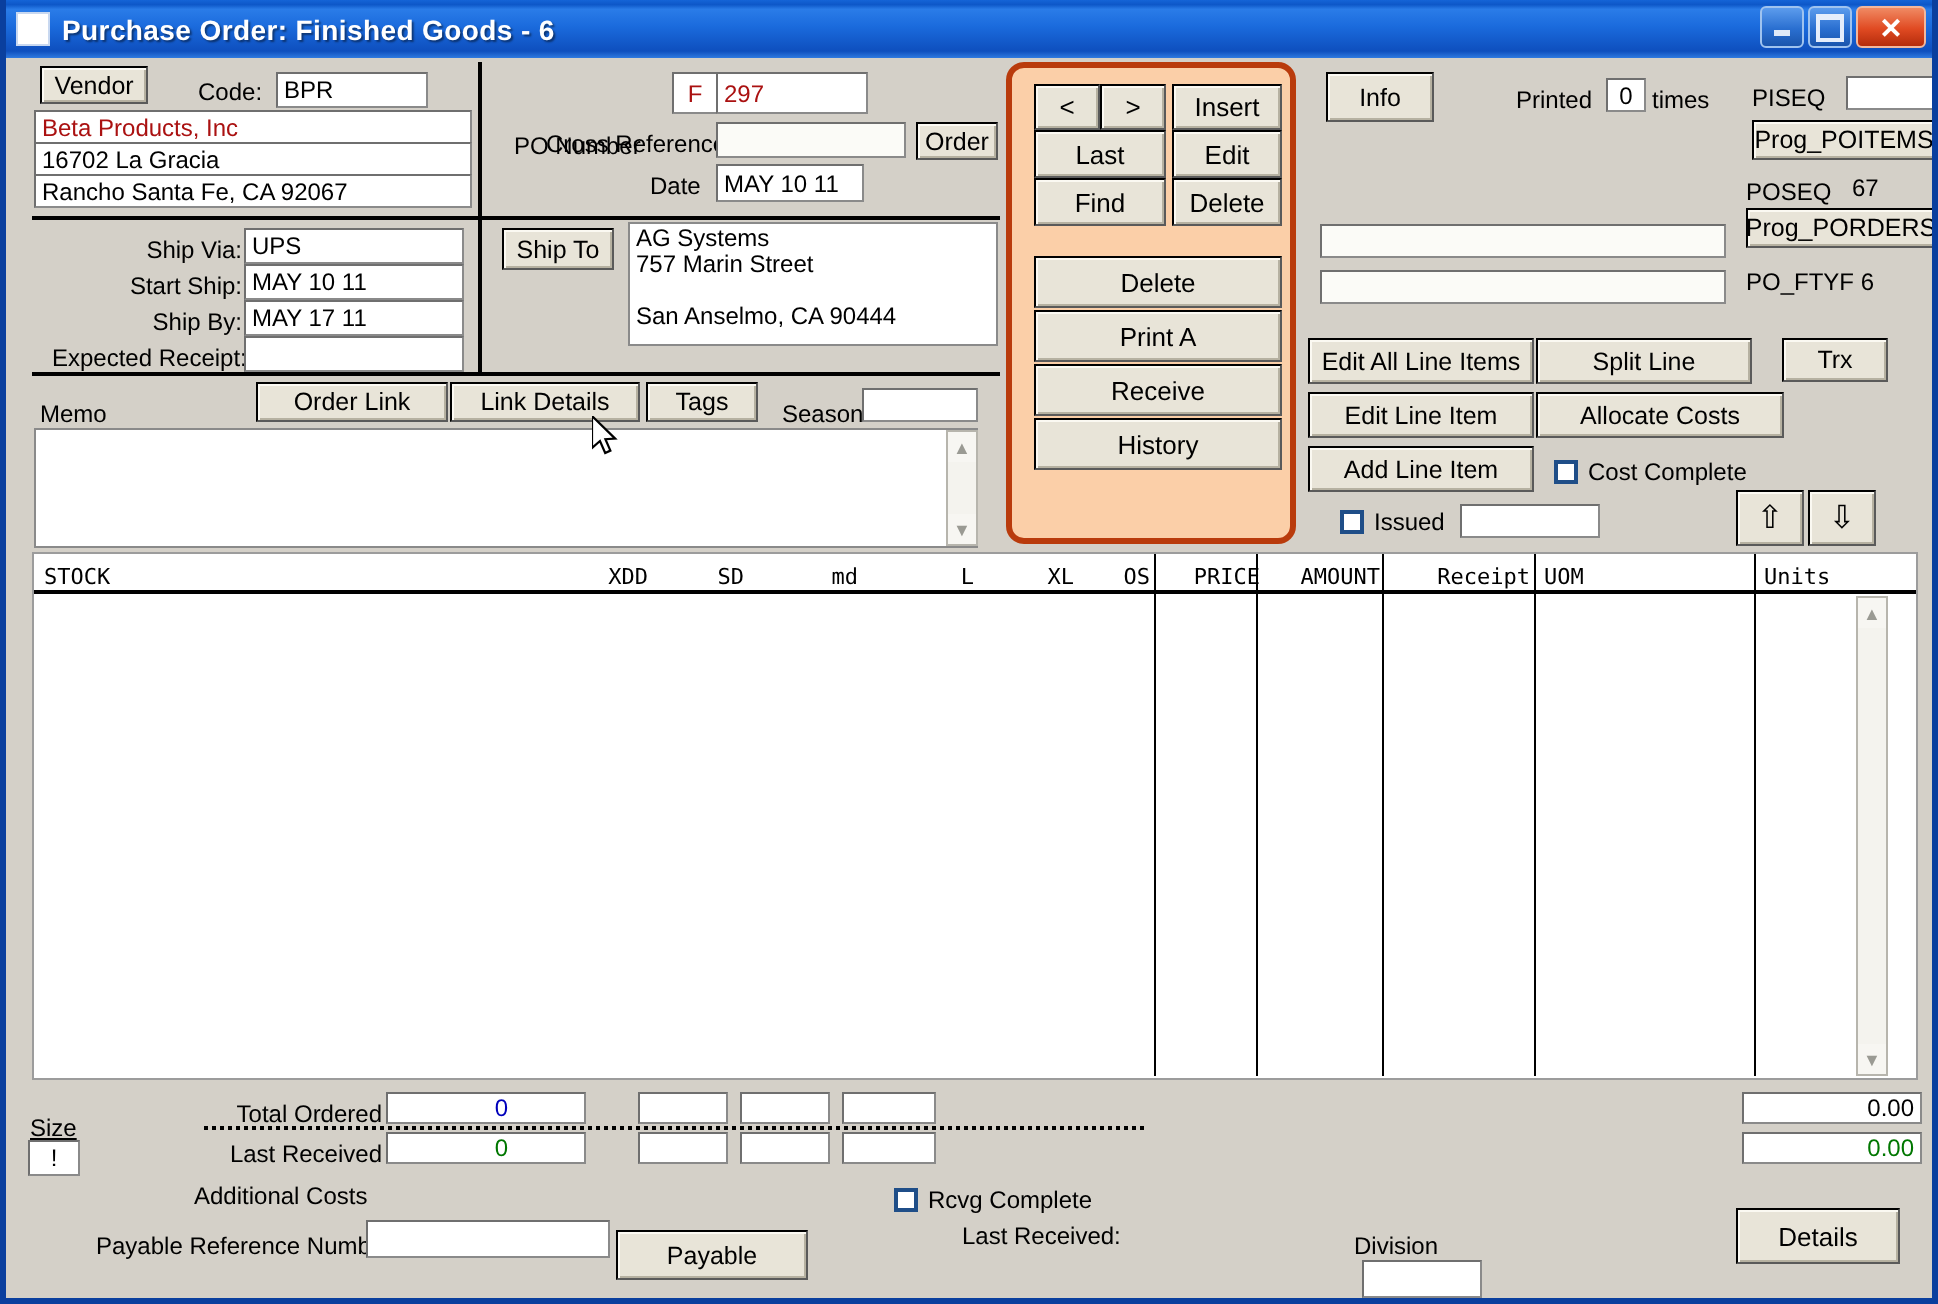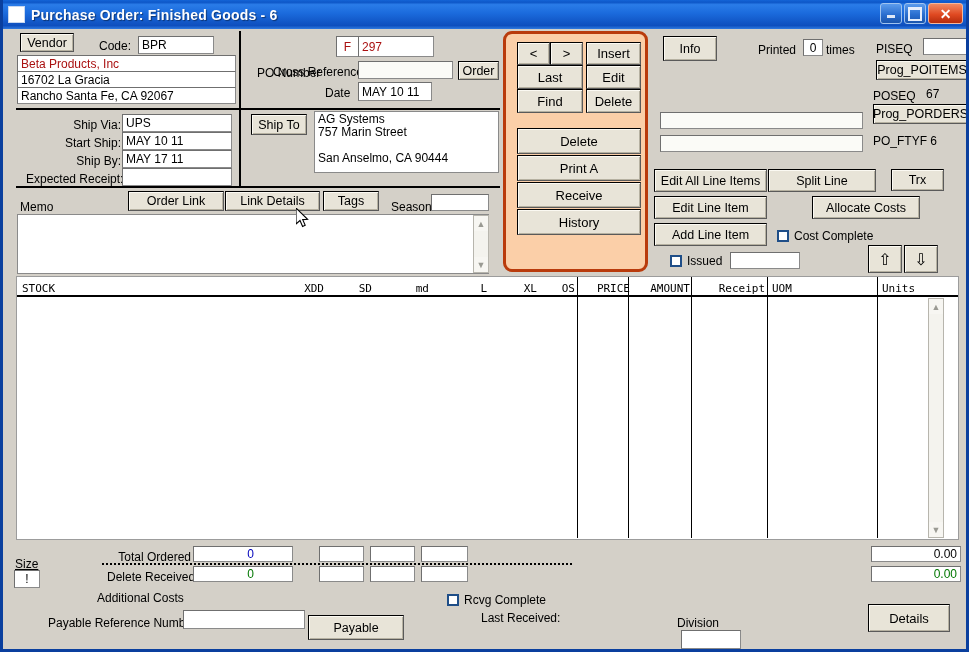--- a/index.html
+++ b/index.html
@@ -295,21 +295,21 @@
   <div class="fld" style="position:absolute;left:920px;top:85px;width:44px;height:17px;border:none;background:transparent;">67</div>
   <div class="btn" style="position:absolute;left:870px;top:104px;width:95px;height:20px;">Prog_PORDERS</div>
 
   <div class="lbl" style="position:absolute;left:870px;top:134px;">PO_FTYF 6</div>
 
   <div class="btn" style="position:absolute;left:651px;top:169px;width:113px;height:23px;">Edit All Line Items</div>
   <div class="btn" style="position:absolute;left:765px;top:169px;width:108px;height:23px;">Split Line</div>
   <div class="btn" style="position:absolute;left:888px;top:169px;width:53px;height:22px;">Trx</div>
 
   <div class="btn" style="position:absolute;left:651px;top:196px;width:113px;height:23px;">Edit Line Item</div>
-  <div class="btn" style="position:absolute;left:765px;top:196px;width:108px;height:23px;margin-left:44px;">Allocate Costs</div>
+  <div class="btn" style="position:absolute;left:765px;top:196px;width:124px;height:23px;">Allocate Costs</div>
 
   <div class="btn" style="position:absolute;left:651px;top:223px;width:113px;height:23px;">Add Line Item</div>
 
   <div style="position:absolute;left:774px;top:229px;display:flex;align-items:center;gap:5px;">
     <span class="chk"></span>
     <span class="lbl">Cost Complete</span>
   </div>
 
   <div style="position:absolute;left:667px;top:254px;display:flex;align-items:center;gap:5px;">
     <span class="chk"></span>
@@ -353,21 +353,21 @@
     <div class="arr">▲</div>
     <div class="arr">▼</div>
   </div>
 
   <div class="lbl underline-label" style="position:absolute;left:12px;top:557px;">Size</div>
   <div class="fld" style="position:absolute;left:11px;top:570px;width:26px;height:18px;justify-content:center;">!</div>
 
   <div class="lbl" style="position:absolute;left:110px;top:550px;width:78px;text-align:right;">Total Ordered</div>
   <div class="fld" style="position:absolute;left:190px;top:546px;width:100px;height:16px;justify-content:flex-end;color:#0000bb;padding-right:38px;">0</div>
 
-  <div class="lbl" style="position:absolute;left:104px;top:570px;width:84px;text-align:right;">Delete Received</div>
+  <div class="lbl" style="position:absolute;left:104px;top:570px;width:84px;text-align:right;">Last Received</div>
   <div class="fld" style="position:absolute;left:190px;top:566px;width:100px;height:16px;justify-content:flex-end;color:#007700;padding-right:38px;">0</div>
 
   <div class="fld" style="position:absolute;left:316px;top:546px;width:45px;height:16px;"></div>
   <div class="fld" style="position:absolute;left:367px;top:546px;width:45px;height:16px;"></div>
   <div class="fld" style="position:absolute;left:418px;top:546px;width:47px;height:16px;"></div>
   <div class="fld" style="position:absolute;left:316px;top:566px;width:45px;height:16px;"></div>
   <div class="fld" style="position:absolute;left:367px;top:566px;width:45px;height:16px;"></div>
   <div class="fld" style="position:absolute;left:418px;top:566px;width:47px;height:16px;"></div>
 
   <div class="dotline" style="left:99px;top:563px;width:470px;"></div>

